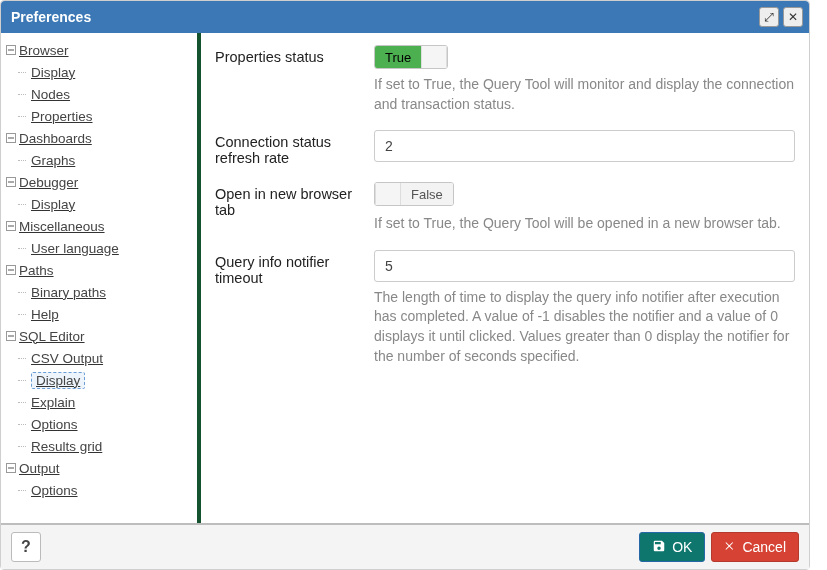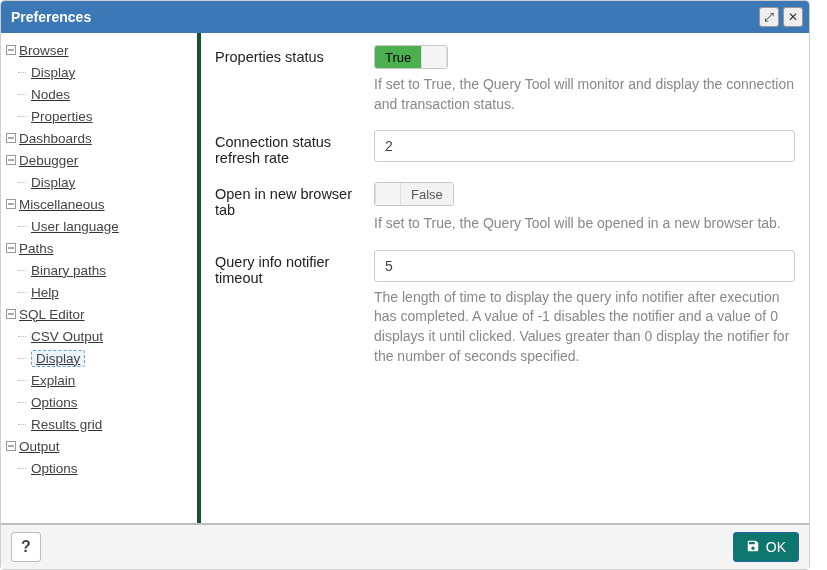--- a/index.html
+++ b/index.html
@@ -214,20 +214,23 @@
         </div>
         <div class="tree-item">
           <span class="toggle">
             <svg width="10" height="10">
               <rect x="0.5" y="0.5" width="9" height="9" fill="#fff" stroke="#999"></rect>
               <line x1="2" y1="5" x2="8" y2="5" stroke="#555"></line>
             </svg>
           </span>
           <span>Dashboards</span>
         </div>
+        <div class="tree-item tree-child">
+          <span class="tree-child-label">Graphs</span>
+        </div>
         <div class="tree-item">
           <span class="toggle">
             <svg width="10" height="10">
               <rect x="0.5" y="0.5" width="9" height="9" fill="#fff" stroke="#999"></rect>
               <line x1="2" y1="5" x2="8" y2="5" stroke="#555"></line>
             </svg>
           </span>
           <span>Debugger</span>
         </div>
         <div class="tree-item tree-child">
@@ -344,15 +347,23 @@
     <button class="help-btn">?</button>
     <div class="spacer"></div>
     <button class="btn btn-primary">
       <span>
         <svg width="14" height="14" viewBox="0 0 24 24" fill="#fff">
             <path d="M17 3H5a2 2 0 0 0-2 2v14a2 2 0 0 0 2 2h14a2 2 0 0 0 2-2V7l-4-4zm-5 16a3 3 0 1 1 0-6 3 3 0 0 1 0 6zm3-10H5V5h10v4z"></path>
           </svg>
       </span>
       <span>OK</span>
     </button>
+    <button class="btn btn-danger">
+      <span>
+        <svg width="12" height="12" viewBox="0 0 24 24" fill="#fff">
+            <path d="M18.3 5.71 12 12l6.3 6.29-1.41 1.42L10.59 13.4 4.29 19.7 2.88 18.3 9.17 12 2.88 5.71 4.29 4.29l6.3 6.3 6.29-6.3z"></path>
+          </svg>
+      </span>
+      <span>Cancel</span>
+    </button>
   </div>
 
 </div>
 
 </body></html>

